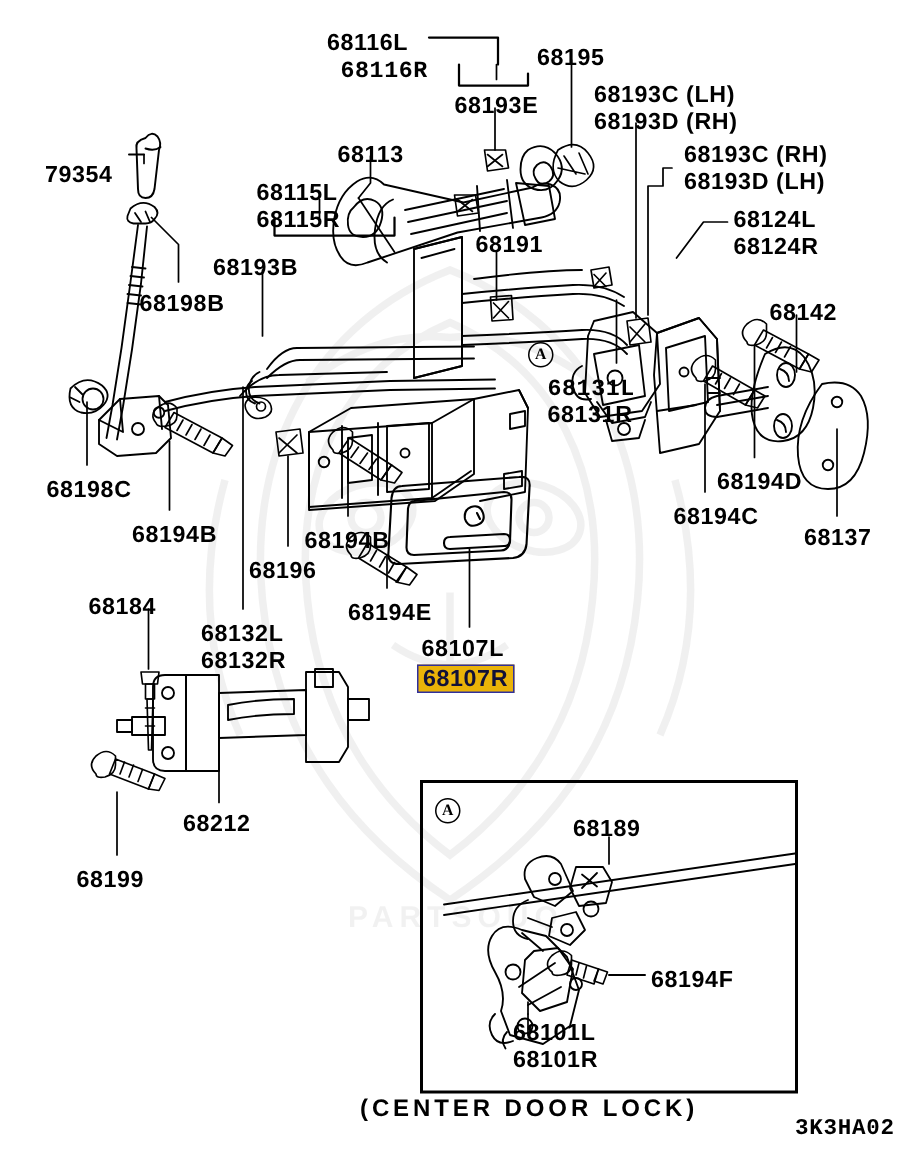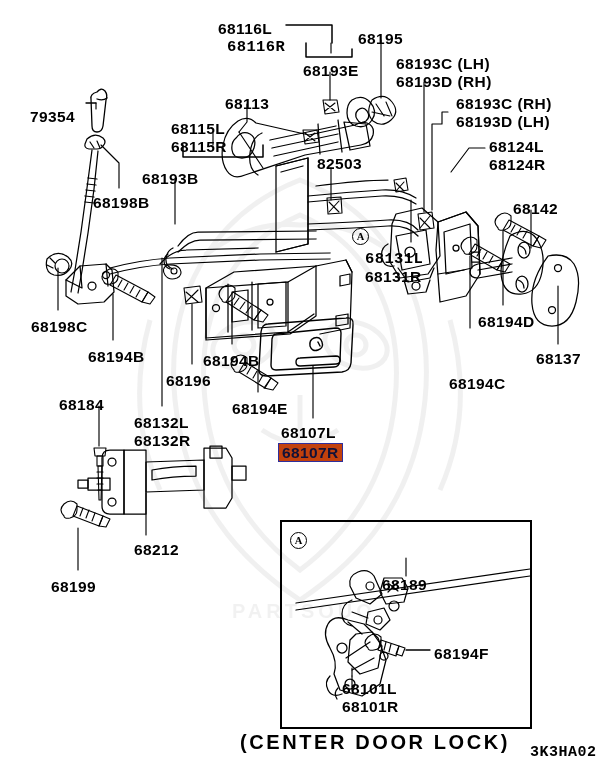--- a/index.html
+++ b/index.html
@@ -15,21 +15,21 @@
   #art{position:absolute;left:0;top:0;width:609px;height:768px;}
 
   
   .lbl{position:absolute;font-size:15.5px;font-weight:bold;color:#000;
        letter-spacing:.4px;white-space:nowrap;line-height:18px;}
 
   .hl{position:absolute;font-size:15.5px;font-weight:bold;white-space:nowrap;
       background:#b3b3e0;color:#111138;border:1.5px solid #2f2f9c;
       padding:0 3px;letter-spacing:.4px;line-height:17px;}
 
-  .capt{position:absolute;font-size:20px;font-weight:bold;color:#000;
+  .capt{position:absolute;font-size:16px;font-weight:bold;color:#000;
         letter-spacing:2.6px;white-space:nowrap;}
   .code{position:absolute;font-size:15px;font-weight:bold;color:#000;
         font-family:"Liberation Mono","DejaVu Sans Mono",monospace;
         letter-spacing:.5px;white-space:nowrap;}
 
   .amark{position:absolute;width:15px;height:15px;border:1.6px solid #000;
          border-radius:50%;font-size:10.5px;font-weight:bold;color:#000;
          display:flex;align-items:center;justify-content:center;
          font-family:"Liberation Serif","DejaVu Serif",serif;}
 
@@ -407,43 +407,43 @@
       <div class="lbl" style="left: 303px; top: 62px;">68193E</div>
       <div class="lbl" style="left: 396px; top: 55px;">68193C (LH)</div>
       <div class="lbl" style="left: 396px; top: 73px;">68193D (RH)</div>
       <div class="lbl" style="left: 456px; top: 95px;">68193C (RH)</div>
       <div class="lbl" style="left: 456px; top: 113px;">68193D (LH)</div>
       <div class="lbl" style="left: 225px; top: 95px;">68113</div>
       <div class="lbl" style="left: 171px; top: 120px;">68115L</div>
       <div class="lbl" style="left: 171px; top: 138px;">68115R</div>
       <div class="lbl" style="left: 142px; top: 170px;">68193B</div>
       <div class="lbl" style="left: 93px; top: 194px;">68198B</div>
-      <div class="lbl" style="left: 317px; top: 155px;">82503</div>
+      <div class="lbl" style="left: 317px; top: 155px;">68191</div>
       <div class="lbl" style="left: 489px; top: 138px;">68124L</div>
       <div class="lbl" style="left: 489px; top: 156px;">68124R</div>
       <div class="lbl" style="left: 513px; top: 200px;">68142</div>
       <div class="lbl" style="left: 365px; top: 250px; font-family: Liberation Mono, monospace;">68131L</div>
       <div class="lbl" style="left: 365px; top: 268px;">68131R</div>
       <div class="lbl" style="left: 31px; top: 318px;">68198C</div>
       <div class="lbl" style="left: 88px; top: 348px;">68194B</div>
       <div class="lbl" style="left: 203px; top: 352px;">68194B</div>
       <div class="lbl" style="left: 166px; top: 372px;">68196</div>
-      <div class="lbl" style="left: 449px; top: 336px; margin-top: 39px;">68194C</div>
+      <div class="lbl" style="left: 449px; top: 336px;">68194C</div>
       <div class="lbl" style="left: 478px; top: 313px;">68194D</div>
       <div class="lbl" style="left: 536px; top: 350px;">68137</div>
       <div class="lbl" style="left: 232px; top: 400px;">68194E</div>
       <div class="lbl" style="left: 281px; top: 424px;">68107L</div>
       <div class="lbl" style="left: 59px; top: 396px;">68184</div>
       <div class="lbl" style="left: 134px; top: 414px;">68132L</div>
       <div class="lbl" style="left: 134px; top: 432px;">68132R</div>
-      <div class="lbl" style="left: 134px; top: 541px;">68212</div>
+      <div class="lbl" style="left: 122px; top: 541px;">68212</div>
       <div class="lbl" style="left: 51px; top: 578px; text-align: right;">68199</div>
-      <div class="lbl" style="left: 382px; top: 544px; margin-top: 32px;">68189</div>
+      <div class="lbl" style="left: 382px; top: 544px;">68189</div>
       <div class="lbl" style="left: 434px; top: 645px;">68194F</div>
       <div class="lbl" style="left: 342px; top: 680px;">68101L</div>
       <div class="lbl" style="left: 342px; top: 698px;">68101R</div>
-      <div class="hl" style="left: 278px; top: 443px; background: #c2410c; border-color: rgb(47, 47, 156); color: rgb(17, 17, 56);">68107R</div>
+      <div class="hl" style="left: 278px; top: 443px; background: #eab308; border-color: rgb(47, 47, 156); color: rgb(17, 17, 56);">68107R</div>
     </div>
 
   <div class="capt" style="left:240px;top:731px;">(CENTER DOOR LOCK)</div>
   <div class="code" style="left:530px;top:744px;">3K3HA02</div>
 
 </div>
 
 </body></html>

